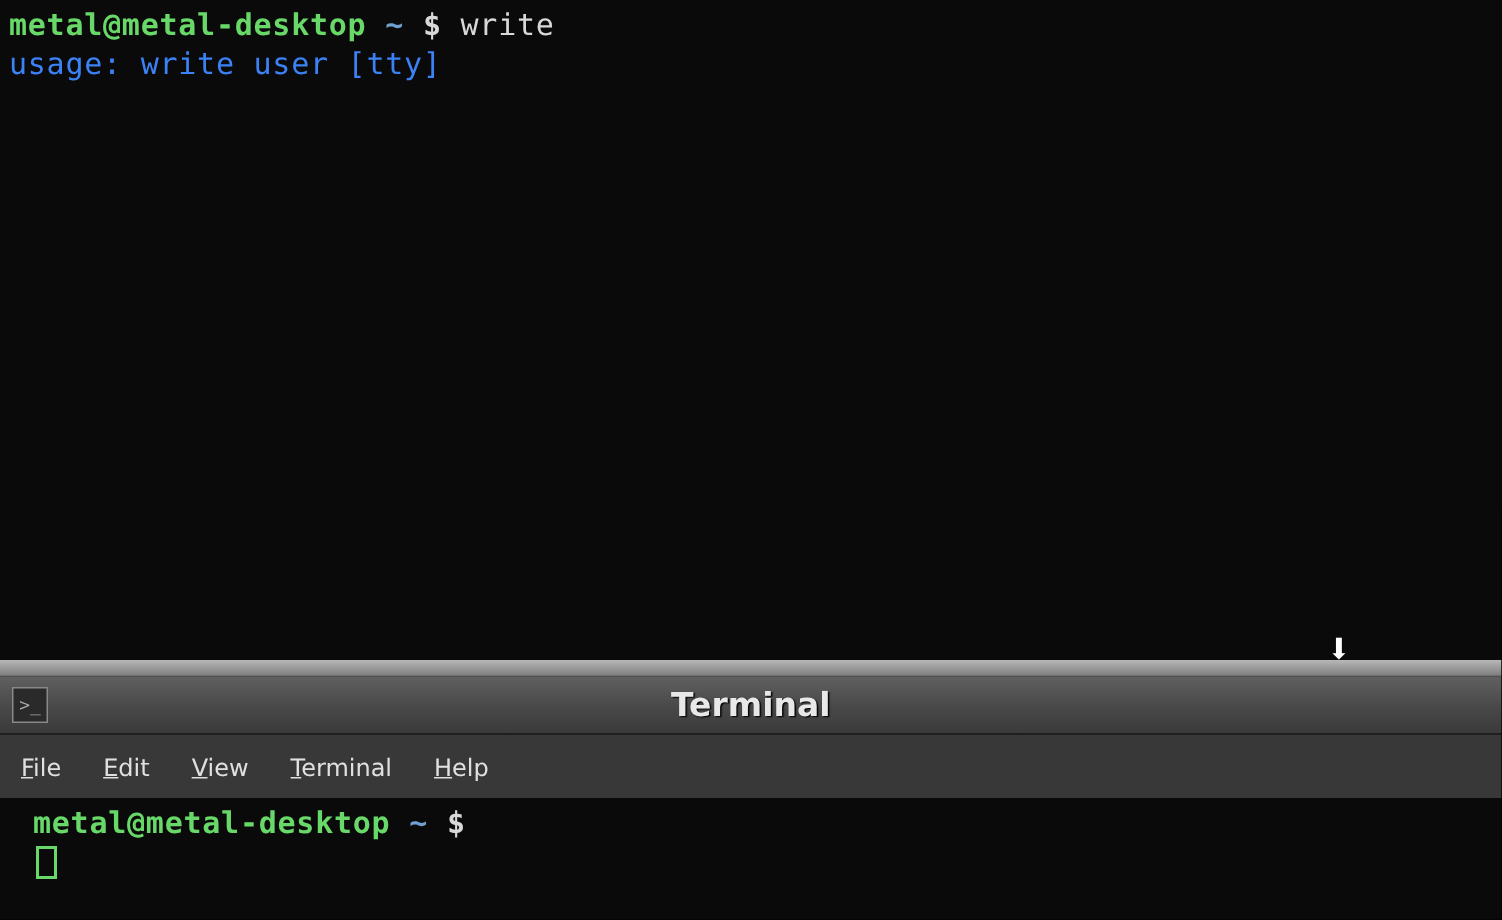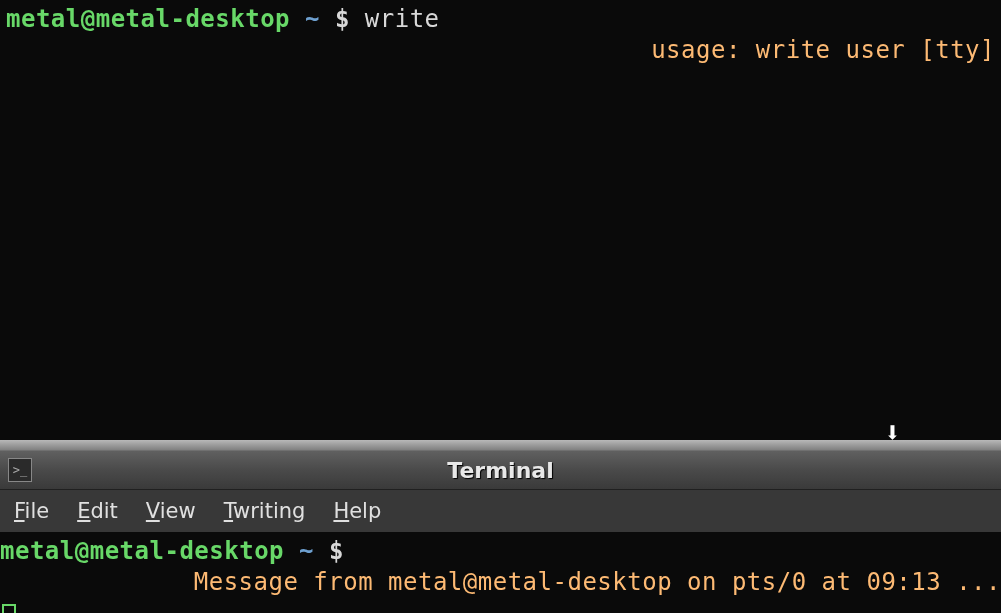--- a/index.html
+++ b/index.html
@@ -13,43 +13,42 @@
       background: #000000;
       font-family: "DejaVu Sans Mono", "Liberation Mono", monospace;
       overflow: hidden;
       display: flex;
       flex-direction: column;
     }
     .terminal-top {
       flex: 0 0 440px;
       background: #0a0a0a;
       padding: 4px 6px;
-      font-size: 24px;
+      font-size: 20px;
       line-height: 1.28;
       letter-spacing: 0.5px;
       overflow: hidden;
     }
     .prompt-user {
       color: #68d868;
       font-weight: bold;
     }
     .prompt-tilde {
       color: #6ea0d0;
       font-weight: bold;
     }
     .prompt-dollar {
       color: #d8d8d8;
       font-weight: bold;
     }
     .cmd-text {
       color: #d8d8d8;
     }
     .output-text {
-      color: #fdba74;
-      text-align: right;
+      color: #3b82f6;
     }
     .term-line {
       white-space: pre;
     }
     .divider {
       flex: 0 0 10px;
       background: linear-gradient(to bottom, #b8b8b8 0%, #808080 100%);
       position: relative;
     }
     .divider .arrow-icon {
@@ -93,34 +92,34 @@
       text-shadow: 1px 1px 1px #000;
     }
     .menubar {
       flex: 0 0 42px;
       background: #383838;
       display: flex;
       align-items: center;
       padding: 0 14px;
       gap: 28px;
       font-family: "DejaVu Sans", sans-serif;
-      font-size: 21px;
+      font-size: 16px;
       color: #e0e0e0;
     }
     .menu-item {
       cursor: pointer;
     }
     .menu-item .underline {
       text-decoration: underline;
     }
     .terminal-bottom {
       flex: 1;
       background: #0a0a0a;
-      padding: 4px 0;
-      font-size: 24px;
+      padding: 4px 22px;
+      font-size: 20px;
       line-height: 1.28;
       letter-spacing: 0.5px;
       overflow: hidden;
     }
     .cursor-block {
       display: inline-block;
       width: 14px;
       height: 22px;
       border: 2px solid #68d868;
       vertical-align: text-bottom;
@@ -141,21 +140,20 @@
 
 <div class="titlebar">
   <div class="titlebar-icon">&gt;_</div>
   <div class="titlebar-title">Terminal</div>
 </div>
 
 <div class="menubar">
   <div class="menu-item"><span class="underline">F</span><span>ile</span></div>
   <div class="menu-item"><span class="underline">E</span><span>dit</span></div>
   <div class="menu-item"><span class="underline">V</span><span>iew</span></div>
-  <div class="menu-item"><span class="underline">T</span><span>writing</span></div>
+  <div class="menu-item"><span class="underline">T</span><span>erminal</span></div>
   <div class="menu-item"><span class="underline">H</span><span>elp</span></div>
 </div>
 
 <div class="terminal-bottom">
   <div class="term-line"><span class="prompt-user">metal@metal-desktop</span> <span class="prompt-tilde">~</span> <span class="prompt-dollar">$</span> <span class="cmd-text"></span></div>
-  <div class="term-line output-text">Message from metal@metal-desktop on pts/0 at 09:13 ...</div>
   <div class="term-line"><span class="cursor-block"></span></div>
 </div>
 
 </body></html>

